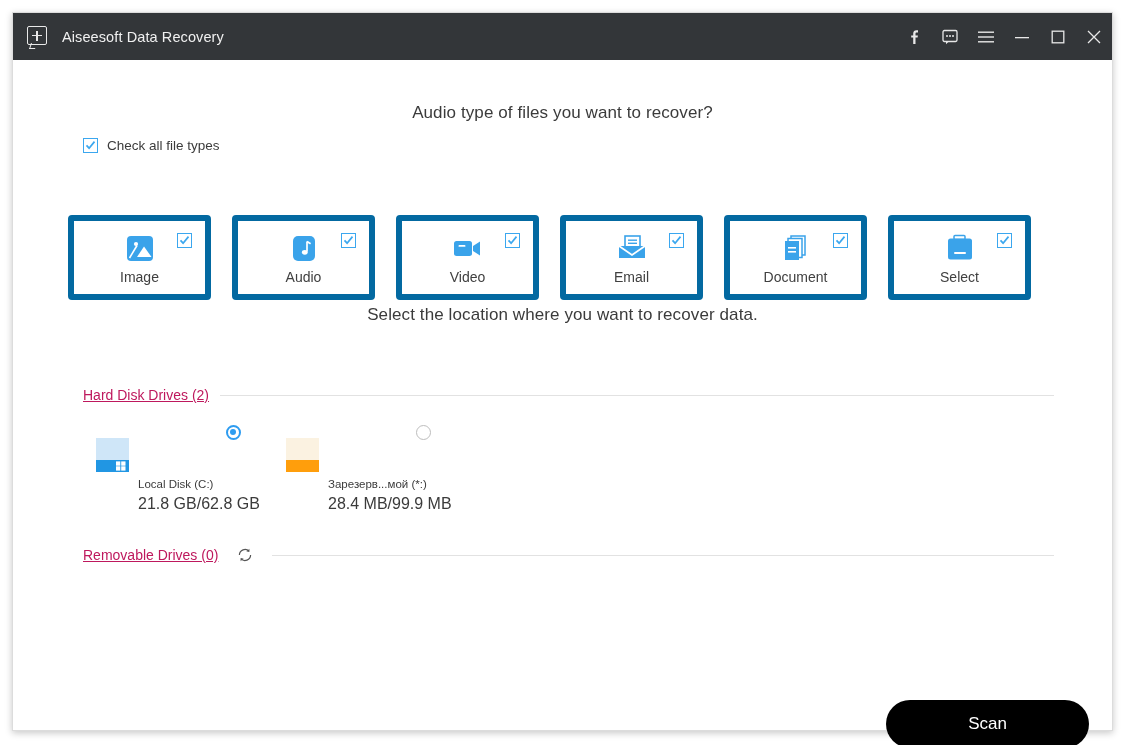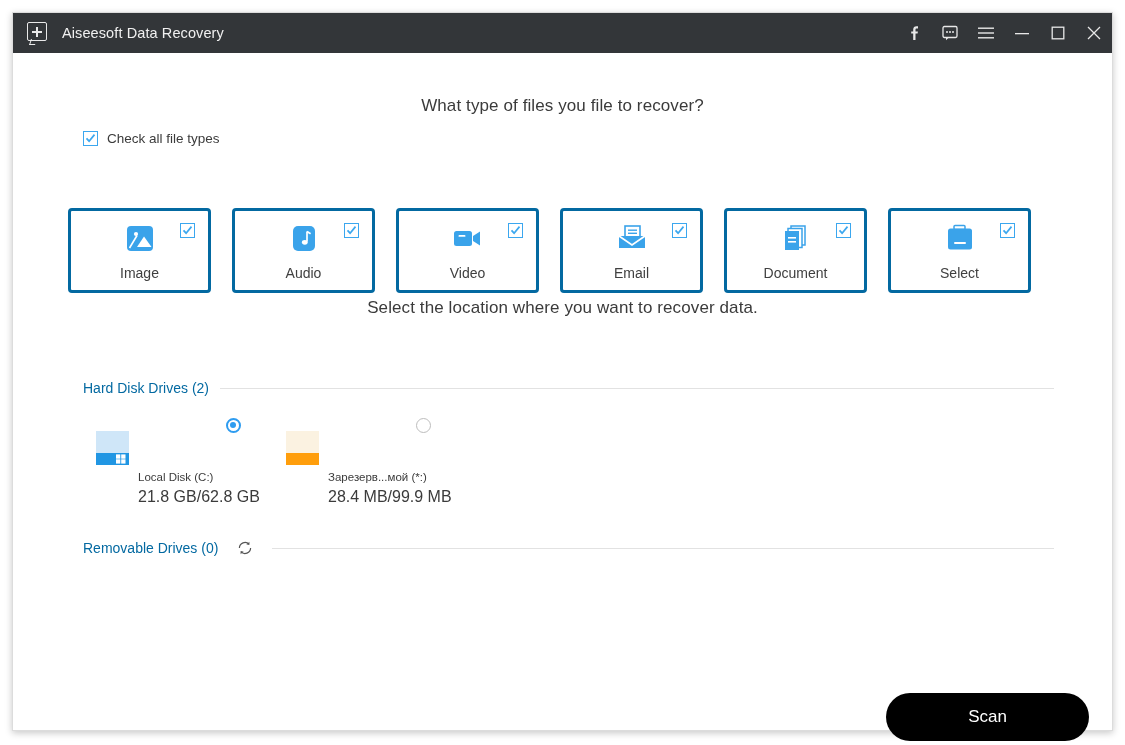--- a/index.html
+++ b/index.html
@@ -19,21 +19,21 @@
     width: 1101px;
     height: 719px;
     background: #ffffff;
     border: 1px solid #dcdcdc;
     box-sizing: border-box;
     box-shadow: 0 2px 7px rgba(0,0,0,0.22);
   }
 
   
   #title-bar {
-    height: 40px;
+    height: 47px;
     background: #333639;
     display: flex;
     align-items: center;
     padding: 0 0 0 14px;
     box-sizing: border-box;
   }
   #app-logo {
     width: 22px;
     height: 22px;
     position: relative;
@@ -128,21 +128,21 @@
     position: absolute;
     left: 55px;
     top: 155px;
     width: 1008px;
     display: flex;
     gap: 21px;
   }
   .ft-card {
     width: 143px;
     height: 85px;
-    border: 3px solid #0369a1;
+    border: 6px solid #0369a1;
     border-radius: 4px;
     background: #ffffff;
     position: relative;
     box-sizing: border-box;
   }
   .ft-card .cbx {
     position: absolute;
     right: 13px;
     top: 12px;
   }
@@ -167,22 +167,23 @@
   .group-header {
     position: absolute;
     left: 70px;
     right: 58px;
     display: flex;
     align-items: center;
     gap: 11px;
   }
   .group-header .gh-label {
     font-size: 14px;
-    color: #0369a1;
+    color: #be185d;
     white-space: nowrap;
+    text-decoration: underline;
   }
   .group-header .gh-rule {
     flex: 1 1 auto;
     height: 1px;
     background: #e2e2e2;
   }
   #hdd-header { top: 327px; }
   #removable-header { top: 485px; }
 
   #refresh-btn {
@@ -344,21 +345,21 @@
 
     <div class="tb-btn">
       <svg width="16" height="16" viewBox="0 0 16 16">
         <path d="M2 2 L14 14 M14 2 L2 14" stroke="#e8e8e8" stroke-width="1.3" fill="none"></path>
       </svg>
     </div>
   </div>
 
   <div id="content">
 
-    <div id="heading-files" class="section-heading">What type of files you file to recover?</div>
+    <div id="heading-files" class="section-heading">Audio type of files you want to recover?</div>
 
     <div id="check-all-row">
       <span class="cbx">
         <svg width="11" height="11" viewBox="0 0 11 11">
           <path d="M1.5 5.4 L4.1 8.2 L9.5 1.6" stroke="#3ba7ef" stroke-width="1.7" fill="none"></path>
         </svg>
       </span>
       <span class="label">Check all file types</span>
     </div>
 

